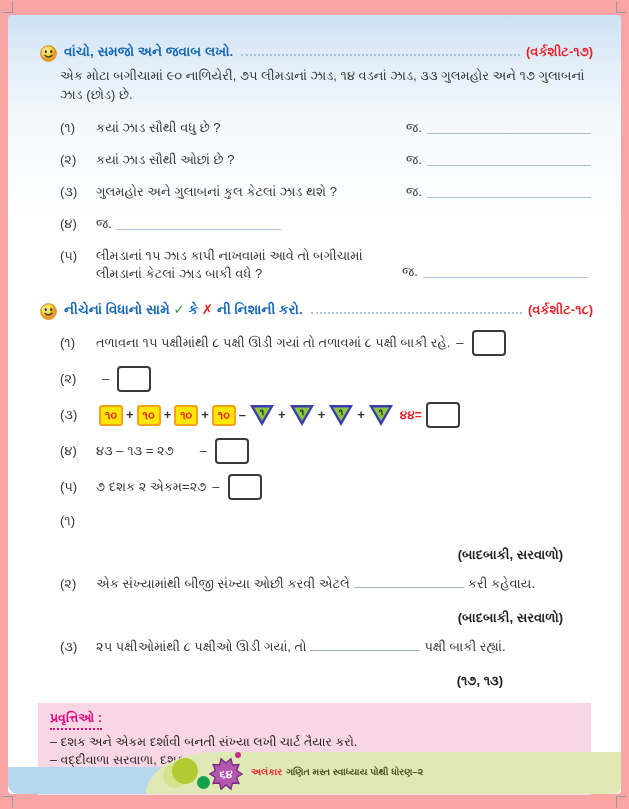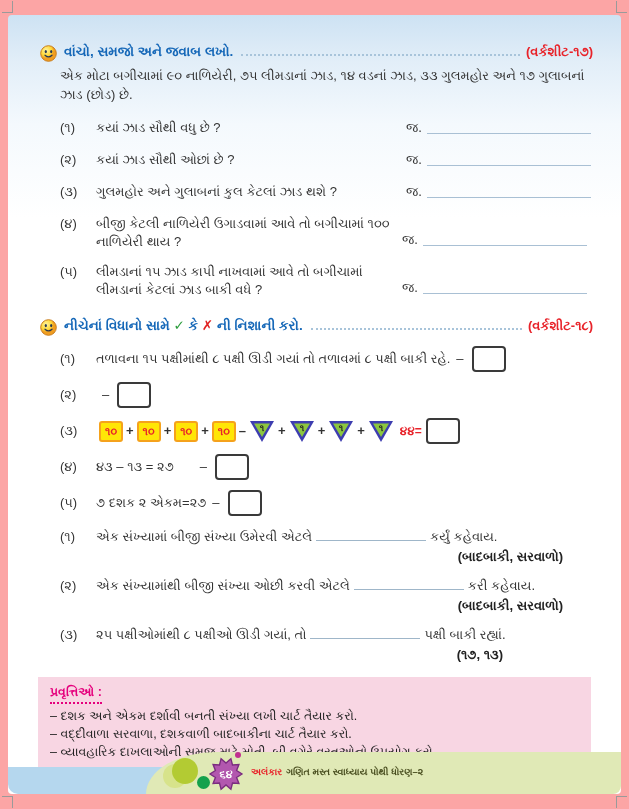--- a/index.html
+++ b/index.html
@@ -37,21 +37,21 @@
   .eq{display:flex;align-items:center;gap:3px;}
   .numbox{display:inline-block;background:#ffe606;border:2px solid #f5a21c;border-radius:3px;
     color:#e8232a;font-weight:bold;font-size:11px;line-height:15px;padding:1px 4px;text-align:right;}
   .opsign{font-weight:bold;color:#333;}
   .res{color:#e8232a;font-weight:bold;font-size:12px;margin-left:3px;}
   .tri{flex:none;display:block;}
   
   .s3item{margin:10px 30px 0 52px;font-size:13px;color:#333;line-height:19px;}
   .s3line{display:flex;}
   .blank{display:inline-block;width:110px;border-bottom:1px solid #9fb6c9;height:12px;margin:0 4px;}
-  .opts{text-align:right;font-weight:bold;color:#222;padding-right:28px;margin-top:1px;}
+  .opts{text-align:right;font-weight:bold;color:#222;padding-right:28px;margin-top:15px;}
   .opts.narrow{padding-right:88px;}
   
   .pinkbox{margin:13px 30px 0 30px;background:#f8d6e3;padding:6px 12px 8px 12px;font-size:12.5px;color:#222;line-height:18px;}
   .pinkbox .pttl{display:inline-block;color:#e5007d;font-weight:bold;border-bottom:2px dotted #e5007d;padding-bottom:1px;margin-bottom:3px;}
   
   .footer{position:absolute;left:0;right:0;bottom:0;height:46px;}
   .f-blue{position:absolute;left:0;bottom:0;width:450px;height:27px;background:#b5d7ee;border-bottom-left-radius:10px;}
   .f-olive{position:absolute;left:138px;right:0;bottom:0;height:42px;background:#e0e9b6;
     border-top-left-radius:70px 42px;border-bottom-right-radius:8px;}
   .f-c1{position:absolute;left:155px;bottom:6px;width:24px;height:24px;border-radius:50%;background:#d7e38b;}
@@ -119,21 +119,20 @@
     <div class="q">
       <span class="qnum">(૩)</span>
       <span class="qtext">ગુલમહોર અને ગુલાબનાં કુલ કેટલાં ઝાડ થશે ?</span>
       <span class="ans">
         <span class="albl">જ.</span>
         <span class="aline"></span>
       </span>
     </div>
     <div class="q">
       <span class="qnum">(૪)</span>
-      <span class="qtext" style="max-width:300px;">બીજી કેટલી નાળિયેરી ઉગાડવામાં આવે તો બગીચામાં ૧૦૦ નાળિયેરી થાય ?</span>
       <span class="ans">
         <span class="albl">જ.</span>
         <span class="aline"></span>
       </span>
     </div>
     <div class="q">
       <span class="qnum">(૫)</span>
       <span class="qtext" style="max-width:300px;">લીમડાનાં ૧૫ ઝાડ કાપી નાખવામાં આવે તો બગીચામાં લીમડાનાં કેટલાં ઝાડ બાકી વધે ?</span>
       <span class="ans">
         <span class="albl">જ.</span>
@@ -216,21 +215,20 @@
       <span class="qnum">(૫)</span>
       <span>૭ દશક ૨ એકમ=૨૭</span>
       <span class="dash">–</span>
       <span class="chk"></span>
     </div>
 
 
     <div class="s3item" style="margin-top:11px;">
       <div class="s3line">
         <span class="qnum">(૧)</span>
-        <span><span>એક સંખ્યામાં બીજી સંખ્યા ઉમેરવી એટલે</span><span class="blank"></span><span>કર્યું કહેવાય.</span></span>
       </div>
       <div class="opts">(બાદબાકી, સરવાળો)</div>
     </div>
     <div class="s3item">
       <div class="s3line">
         <span class="qnum">(૨)</span>
         <span><span>એક સંખ્યામાંથી બીજી સંખ્યા ઓછી કરવી એટલે</span><span class="blank"></span><span>કરી કહેવાય.</span></span>
       </div>
       <div class="opts">(બાદબાકી, સરવાળો)</div>
     </div>

